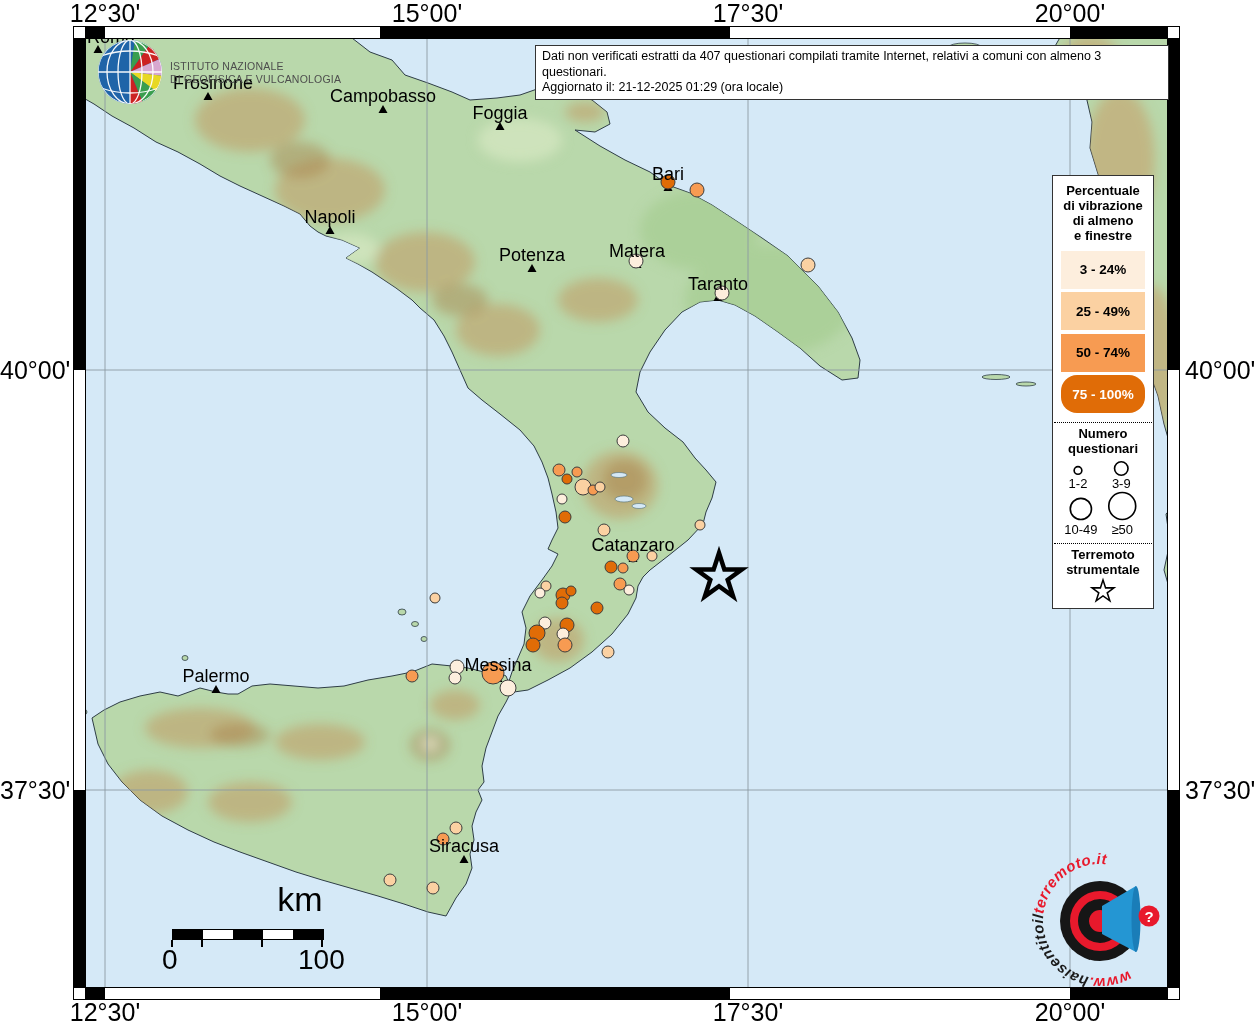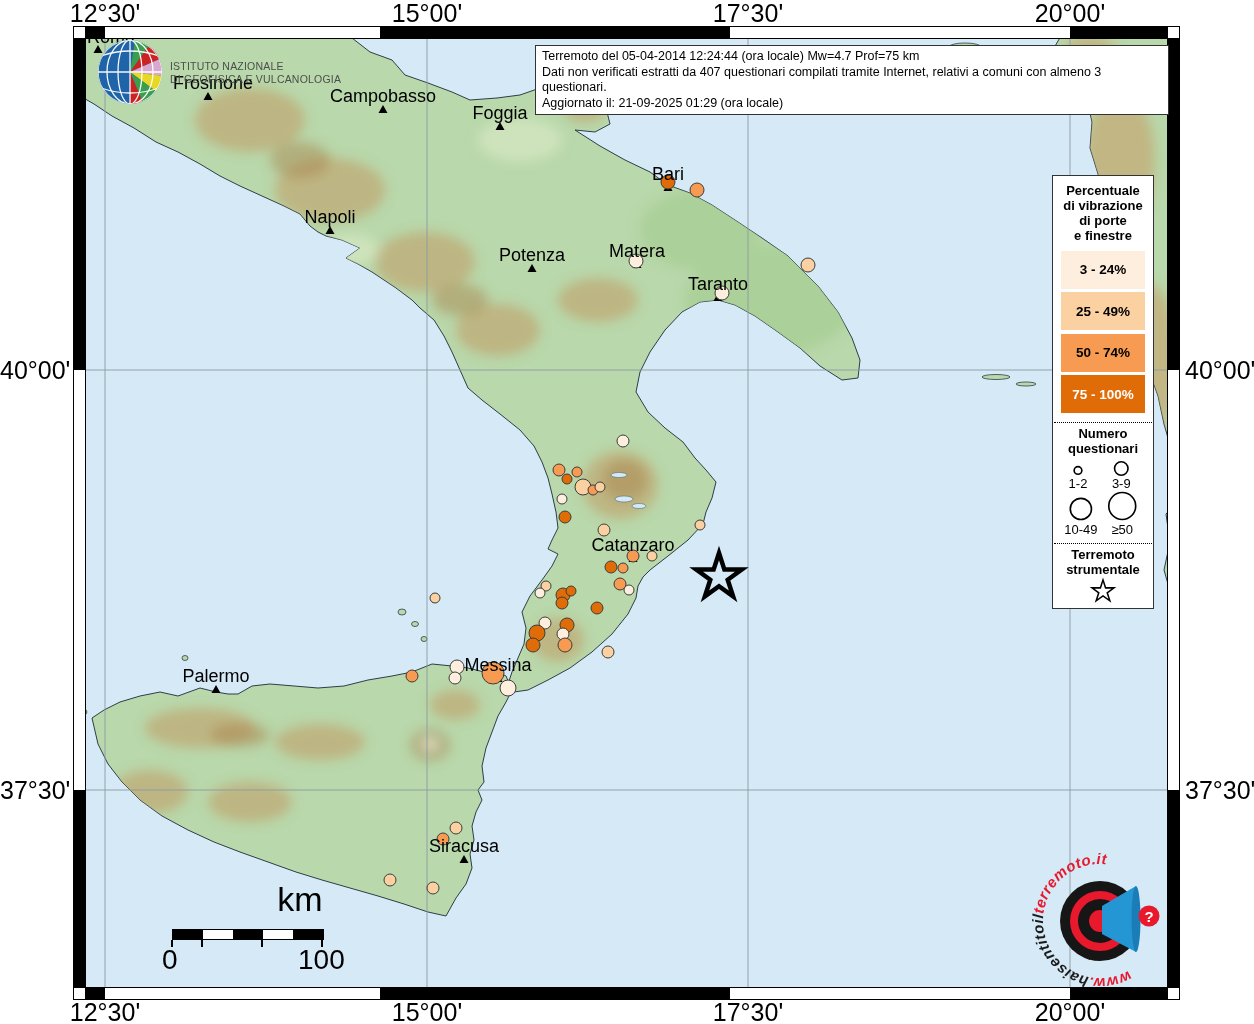--- a/index.html
+++ b/index.html
@@ -249,37 +249,36 @@
         <path d="M35,2 V66"></path>
       </g>
     </g>
   </svg>
   <div id="ingv-text">
     <div>ISTITUTO NAZIONALE</div>
     <div>DI GEOFISICA E VULCANOLOGIA</div>
   </div>
 
   <div id="info-box">
-    <div>Terremoto del 05-04-2014 12:24:44 (ora locale) Mw=4.7 Prof=75 km</div>
     <div>Dati non verificati estratti da 407 questionari compilati tramite Internet, relativi a comuni con almeno 3 questionari.</div>
-    <div>Aggiornato il: 21-09-2025 01:29 (ora locale)</div>
+    <div>Aggiornato il: 21-12-2025 01:29 (ora locale)</div>
   </div>
 
   <div id="legend">
     <div id="legend-title-block">
       <div class="legend-title">Percentuale</div>
       <div class="legend-title">di vibrazione</div>
-      <div class="legend-title">di porte</div>
+      <div class="legend-title">di almeno</div>
       <div class="legend-title">e finestre</div>
     </div>
     <div id="legend-classes">
         <div class="swatch" style="background: rgb(253, 238, 221); color: rgb(0, 0, 0);">3 - 24%</div>
         <div class="swatch" style="background: rgb(251, 209, 162); color: rgb(0, 0, 0);">25 - 49%</div>
         <div class="swatch" style="background: rgb(247, 155, 82); color: rgb(0, 0, 0);">50 - 74%</div>
-        <div class="swatch" style="background: rgb(224, 108, 7); color: rgb(255, 255, 255);">75 - 100%</div>
+        <div class="swatch" style="background: rgb(224, 108, 7); color: rgb(255, 255, 255); border-radius: 16px;">75 - 100%</div>
       </div>
     <div class="legend-divider"></div>
     <div>
       <div class="legend-title">Numero</div>
       <div class="legend-title">questionari</div>
     </div>
     <svg id="legend-counts-svg" width="94" height="86" viewBox="0 0 94 86">
         <circle cx="21" cy="15" r="4" fill="#fff" stroke="#000" stroke-width="1.7"></circle>
         <text x="21" y="33" text-anchor="middle" font-size="13.5" fill="#000">1-2</text>
         <circle cx="66" cy="13" r="7" fill="#fff" stroke="#000" stroke-width="1.7"></circle>

